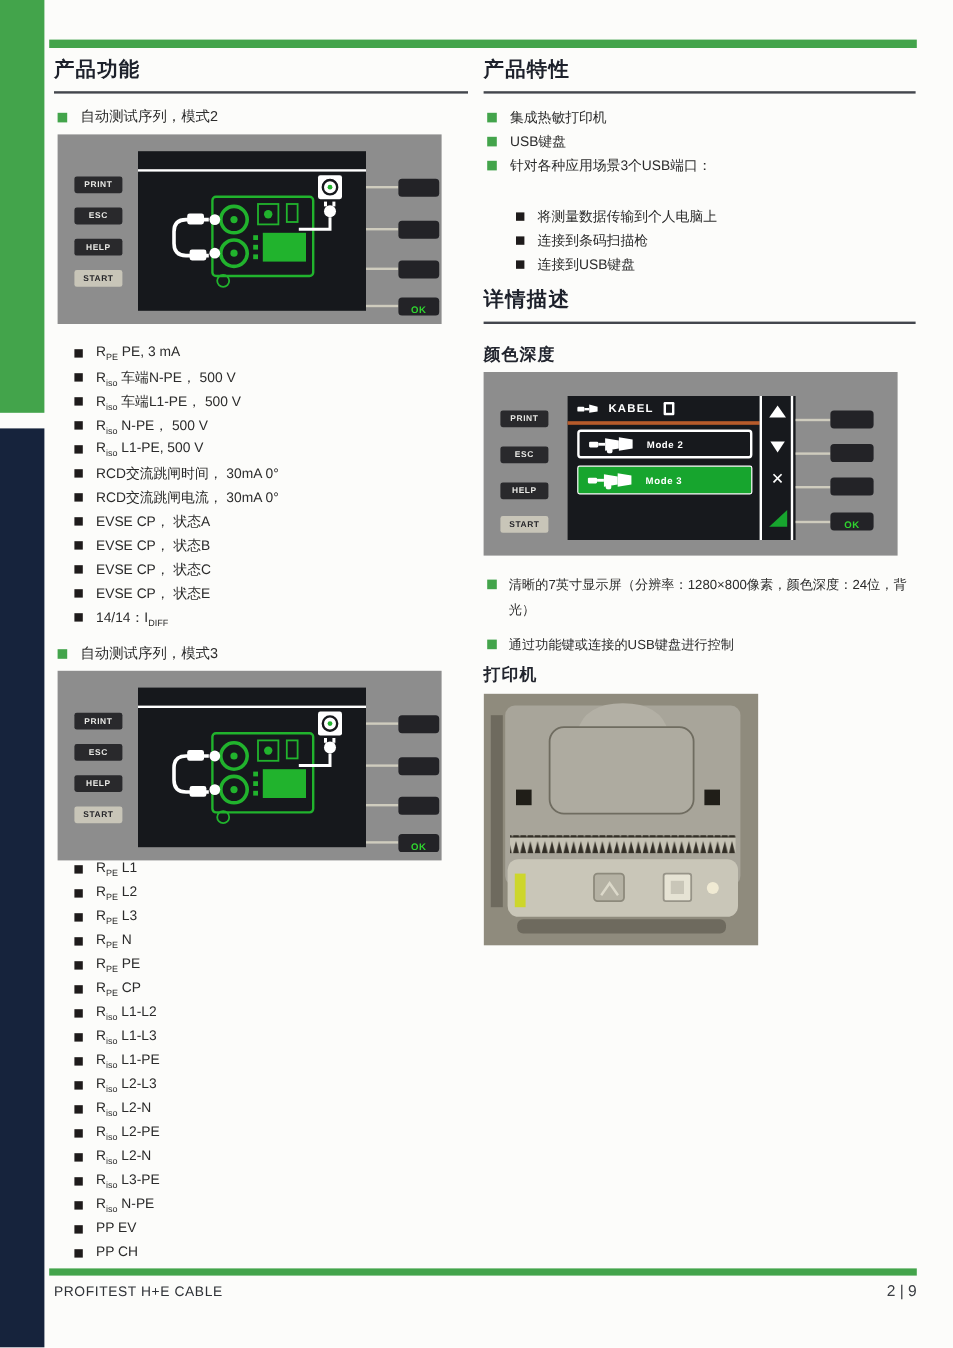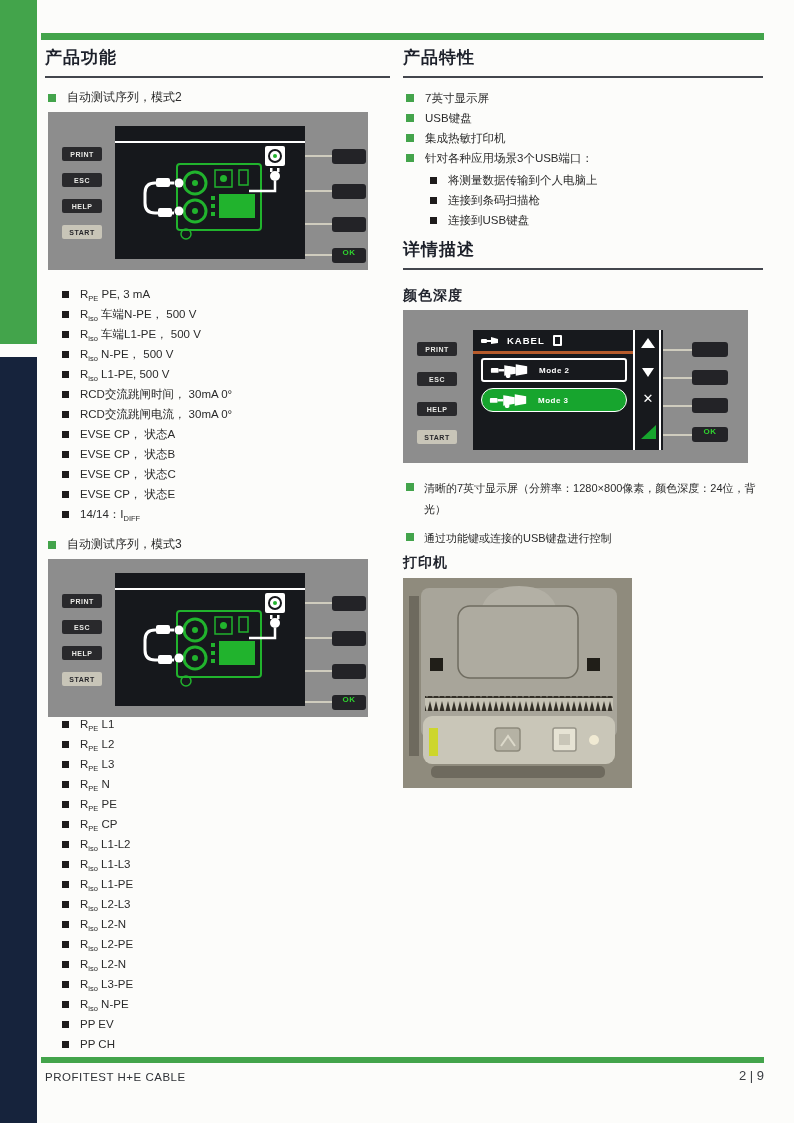--- a/index.html
+++ b/index.html
@@ -33,34 +33,34 @@
 
   
   .panel{position:absolute;background:#8d8d8d;}
   .panel .key{position:absolute;left:14px;width:40px;height:14px;background:#29292c;color:#e9e9e6;
       font-size:7px;font-weight:bold;display:flex;align-items:center;justify-content:center;
       border-radius:2px;letter-spacing:.5px;}
   .panel .key.start{background:#c8c5b8;color:#26262a;}
   .panel .screen{position:absolute;background:#16181c;}
   .panel .cline{position:absolute;height:2px;background:#cfccbe;}
   .panel .rbtn{position:absolute;width:34px;height:15px;background:#232327;border-radius:3px;
-      display:flex;align-items:flex-start;justify-content:center;}
+      display:flex;align-items:flex-end;justify-content:center;}
   .panel .ok{font-size:8px;font-weight:bold;color:#2fd32f;letter-spacing:.5px;}
 
   
   .mscreen{position:absolute;left:70px;top:20px;width:190px;height:120px;background:#17191d;}
   .mhead{position:absolute;left:8px;top:5px;display:flex;align-items:flex-start;gap:8px;}
   .mtitle{font-size:9.5px;font-weight:bold;color:#fff;letter-spacing:1px;}
   .mbadge{width:9px;height:11px;background:#fff;border-radius:1px;position:relative;}
   .mbadge:after{content:"";position:absolute;left:2px;top:2px;width:5px;height:7px;background:#17191d;}
   .oline{position:absolute;left:0;top:21px;width:160px;height:3px;background:#b75b2b;}
   .mrow{position:absolute;left:8px;width:146px;height:24px;display:flex;align-items:center;gap:8px;
       box-sizing:border-box;padding-left:6px;}
   .mrow.m2{top:28px;border:2px solid #fff;border-radius:3px;}
-  .mrow.m3{top:58px;background:#17a52e;border:1px solid #fff;border-radius:12px;}
+  .mrow.m3{top:58px;background:#17a52e;border:1px solid #fff;border-radius:2px;}
   .mlabel{font-size:8px;font-weight:bold;color:#fff;letter-spacing:.5px;}
   .vline{position:absolute;top:0;width:2px;height:120px;background:#fff;}
   .strip-icon{position:absolute;left:165px;width:20px;display:flex;justify-content:center;}
   .tri-up{width:0;height:0;border-left:7px solid transparent;border-right:7px solid transparent;border-bottom:10px solid #fff;}
   .tri-down{width:0;height:0;border-left:6px solid transparent;border-right:6px solid transparent;border-top:9px solid #fff;}
   .xmark{color:#fff;font-size:13px;font-weight:bold;line-height:12px;}
   .tri-green{width:0;height:0;border-left:15px solid transparent;border-bottom:14px solid #17a52e;}
 
   
   .f-bar{position:absolute;left:41px;top:1057px;width:723px;height:6px;background:#43a44b;}
@@ -309,29 +309,25 @@
         <span class="sq dark"></span>
         <span class="li-txt">PP CH</span>
       </div>
     </div>
 
   <div class="h1 right">产品特性</div>
 
   <div class="list" id="features" style="left:406px;top:88px;">
       <div class="li">
         <span class="sq"></span>
-        <span class="li-txt">7英寸显示屏</span>
+        <span class="li-txt">集成热敏打印机</span>
       </div>
       <div class="li">
         <span class="sq"></span>
         <span class="li-txt">USB键盘</span>
-      </div>
-      <div class="li">
-        <span class="sq"></span>
-        <span class="li-txt">集成热敏打印机</span>
       </div>
       <div class="li">
         <span class="sq"></span>
         <span class="li-txt">针对各种应用场景3个USB端口：</span>
       </div>
     </div>
   <div class="list" id="sub-features" style="left:430px;top:170px;">
       <div class="li">
         <span class="sq dark"></span>
         <span class="li-txt">将测量数据传输到个人电脑上</span>

